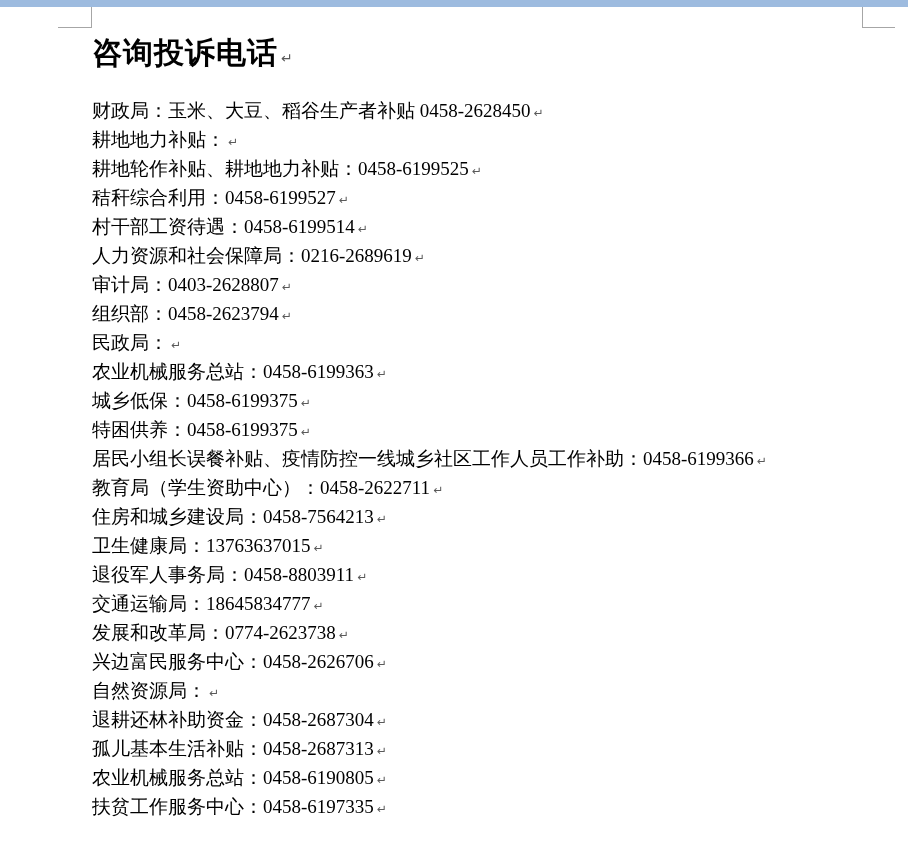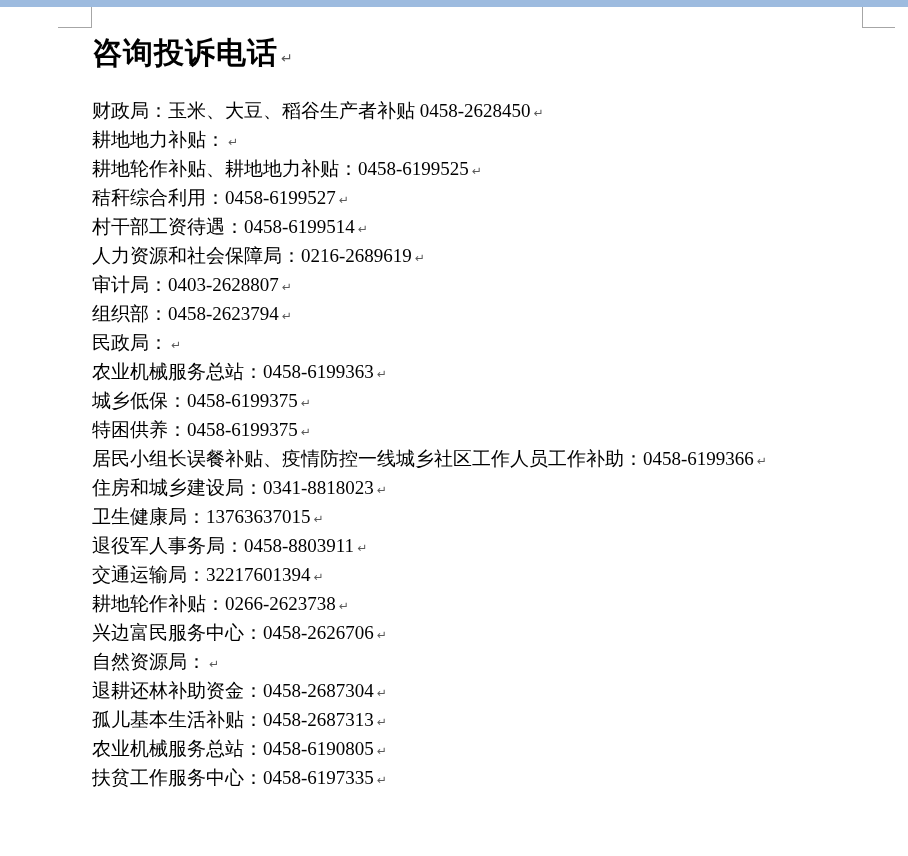--- a/index.html
+++ b/index.html
@@ -129,39 +129,42 @@
 
       <div class="row">
         <span class="label">特困供养：</span><span class="phone">0458-6199375</span><span class="pmark">↵</span>
       </div>
 
 
       <div class="row">
         <span class="label">居民小组长误餐补贴、疫情防控一线城乡社区工作人员工作补助：</span><span class="phone">0458-6199366</span><span class="pmark">↵</span>
       </div>
 
+      <div class="row">
+        <span class="label">教育局（学生资助中心）：</span><span class="phone">0458-2622711</span><span class="pmark">↵</span>
+      </div>
 
       <div class="row">
-        <span class="label">住房和城乡建设局：</span><span class="phone">0341-8818023</span><span class="pmark">↵</span>
+        <span class="label">住房和城乡建设局：</span><span class="phone">0458-7564213</span><span class="pmark">↵</span>
       </div>
 
       <div class="row">
         <span class="label">卫生健康局：</span><span class="phone">13763637015</span><span class="pmark">↵</span>
       </div>
 
       <div class="row">
         <span class="label">退役军人事务局：</span><span class="phone">0458-8803911</span><span class="pmark">↵</span>
       </div>
 
       <div class="row">
-        <span class="label">交通运输局：</span><span class="phone">32217601394</span><span class="pmark">↵</span>
+        <span class="label">交通运输局：</span><span class="phone">18645834777</span><span class="pmark">↵</span>
       </div>
 
       <div class="row">
-        <span class="label">耕地轮作补贴：</span><span class="phone">0266-2623738</span><span class="pmark">↵</span>
+        <span class="label">发展和改革局：</span><span class="phone">0774-2623738</span><span class="pmark">↵</span>
       </div>
 
       <div class="row">
         <span class="label">兴边富民服务中心：</span><span class="phone">0458-2626706</span><span class="pmark">↵</span>
       </div>
 
       <div class="row">
         <span class="label">自然资源局：</span><span class="phone"></span><span class="pmark">↵</span>
       </div>
 

